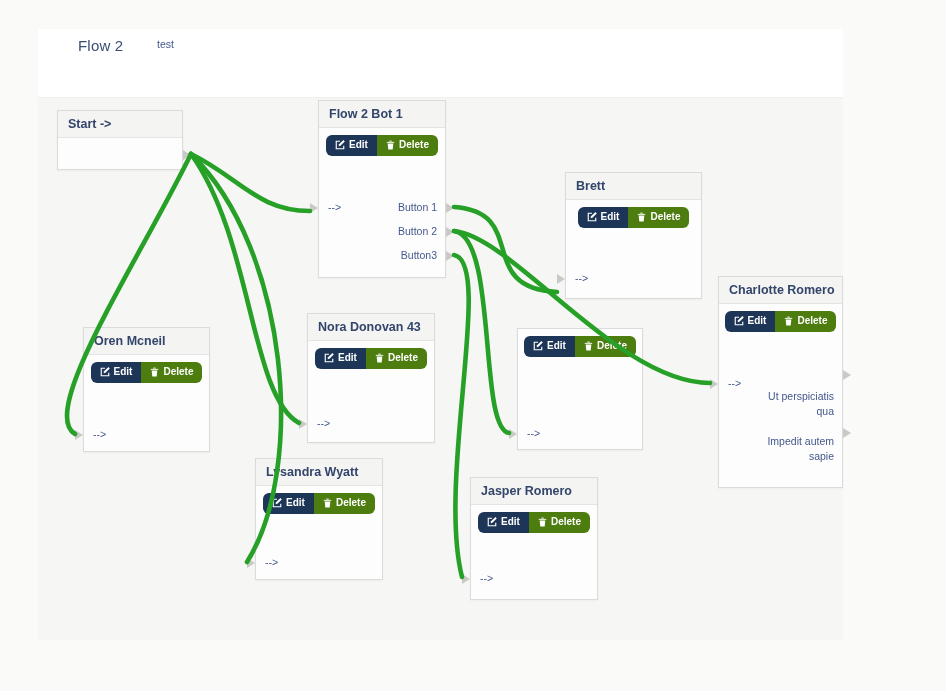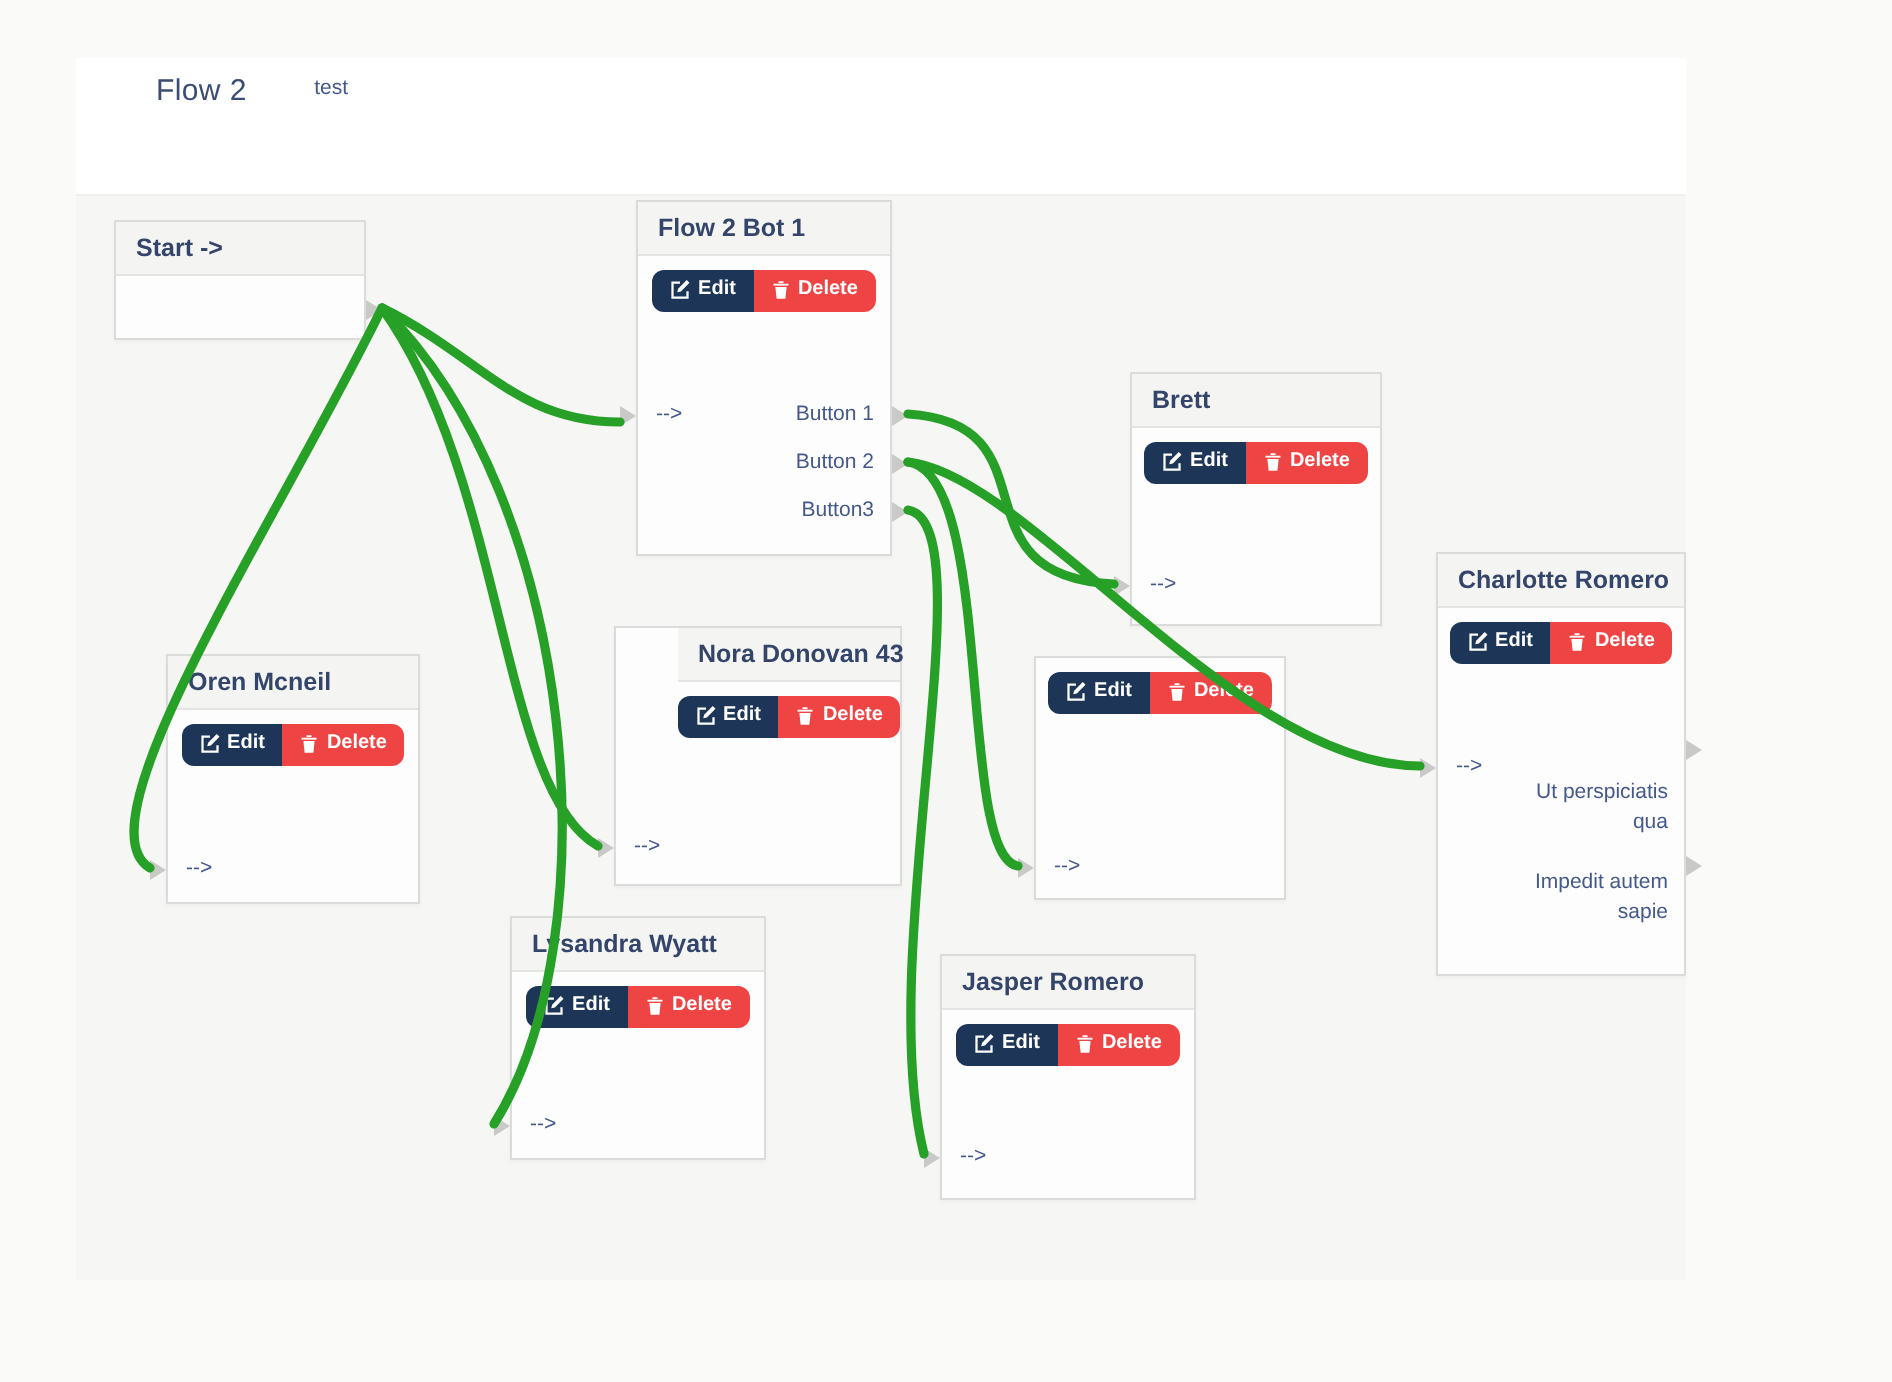--- a/index.html
+++ b/index.html
@@ -35,21 +35,21 @@
     padding:6px 10px; font-size:12.5px; font-weight:bold; color:#33456b;
     white-space:nowrap;
   }
   .btn-row { display:flex; justify-content:center; margin:7px 6px 0 6px; }
   .btn {
     color:#fff; font-size:10px; font-weight:bold; padding:5px 9px 6px 9px;
     display:flex; gap:4px; cursor:pointer; line-height:1;
   }
   .btn svg { display:block; }
   .btn-edit   { background:#1d3557; border-radius:6px 0 0 6px; }
-  .btn-delete { background:#ef4444; border-radius:0 6px 6px 0; }
+  .btn-delete { background:#4d7c0f; border-radius:0 6px 6px 0; }
 
   .port-label {
     position:absolute; font-size:10.5px; color:#44588c; line-height:13px;
     white-space:nowrap;
   }
   .port-label.in  { left:9px; }
   .port-label.out { right:8px; text-align:right; }
   .port-label.out.wrap { white-space:normal; width:70px; line-height:15px; }
 
   .nub {
@@ -112,21 +112,21 @@
     <span class="nub in" style="top:102px;"></span>
     <div class="port-label in" style="top:100px;">--&gt;</div>
     <div class="port-label out" style="top:100px;">Button 1</div>
     <span class="nub out" style="top:102px;"></span>
     <div class="port-label out" style="top:124px;">Button 2</div>
     <span class="nub out" style="top:126px;"></span>
     <div class="port-label out" style="top:148px;">Button3</div>
     <span class="nub out" style="top:150px;"></span>
   </div>
 
-  <div class="node" style="left:565px; top:186px; width:126px; height:127px;">
+  <div class="node" style="left:565px; top:172px; width:137px; height:127px;">
     <div class="node-header">Brett</div>
     <div class="btn-row">
       <div class="btn btn-edit">
         <span>
             <svg width="10" height="10" viewBox="0 0 16 16">
               <path fill="none" stroke="#fff" stroke-width="1.8" d="M14 9v5H2V2h6"></path>
               <path fill="#fff" d="M6.5 6.9L13.4 0l2.2 2.2-6.9 6.9-2.9.7z"></path>
             </svg>
           </span>
         <span>Edit</span>
@@ -197,21 +197,21 @@
               <path fill="#fff" d="M2.5 5.5h9L10.5 15h-7z"></path>
             </svg>
           </span>
         <span>Delete</span>
       </div>
     </div>
     <span class="nub in" style="top:102px;"></span>
     <div class="port-label in" style="top:100px;">--&gt;</div>
   </div>
 
-  <div class="node" style="left:307px; top:313px; width:144px; height:130px;padding-left:31px;">
+  <div class="node" style="left:307px; top:313px; width:128px; height:130px;">
     <div class="node-header">Nora Donovan 43</div>
     <div class="btn-row">
       <div class="btn btn-edit">
         <span>
             <svg width="10" height="10" viewBox="0 0 16 16">
               <path fill="none" stroke="#fff" stroke-width="1.8" d="M14 9v5H2V2h6"></path>
               <path fill="#fff" d="M6.5 6.9L13.4 0l2.2 2.2-6.9 6.9-2.9.7z"></path>
             </svg>
           </span>
         <span>Edit</span>

